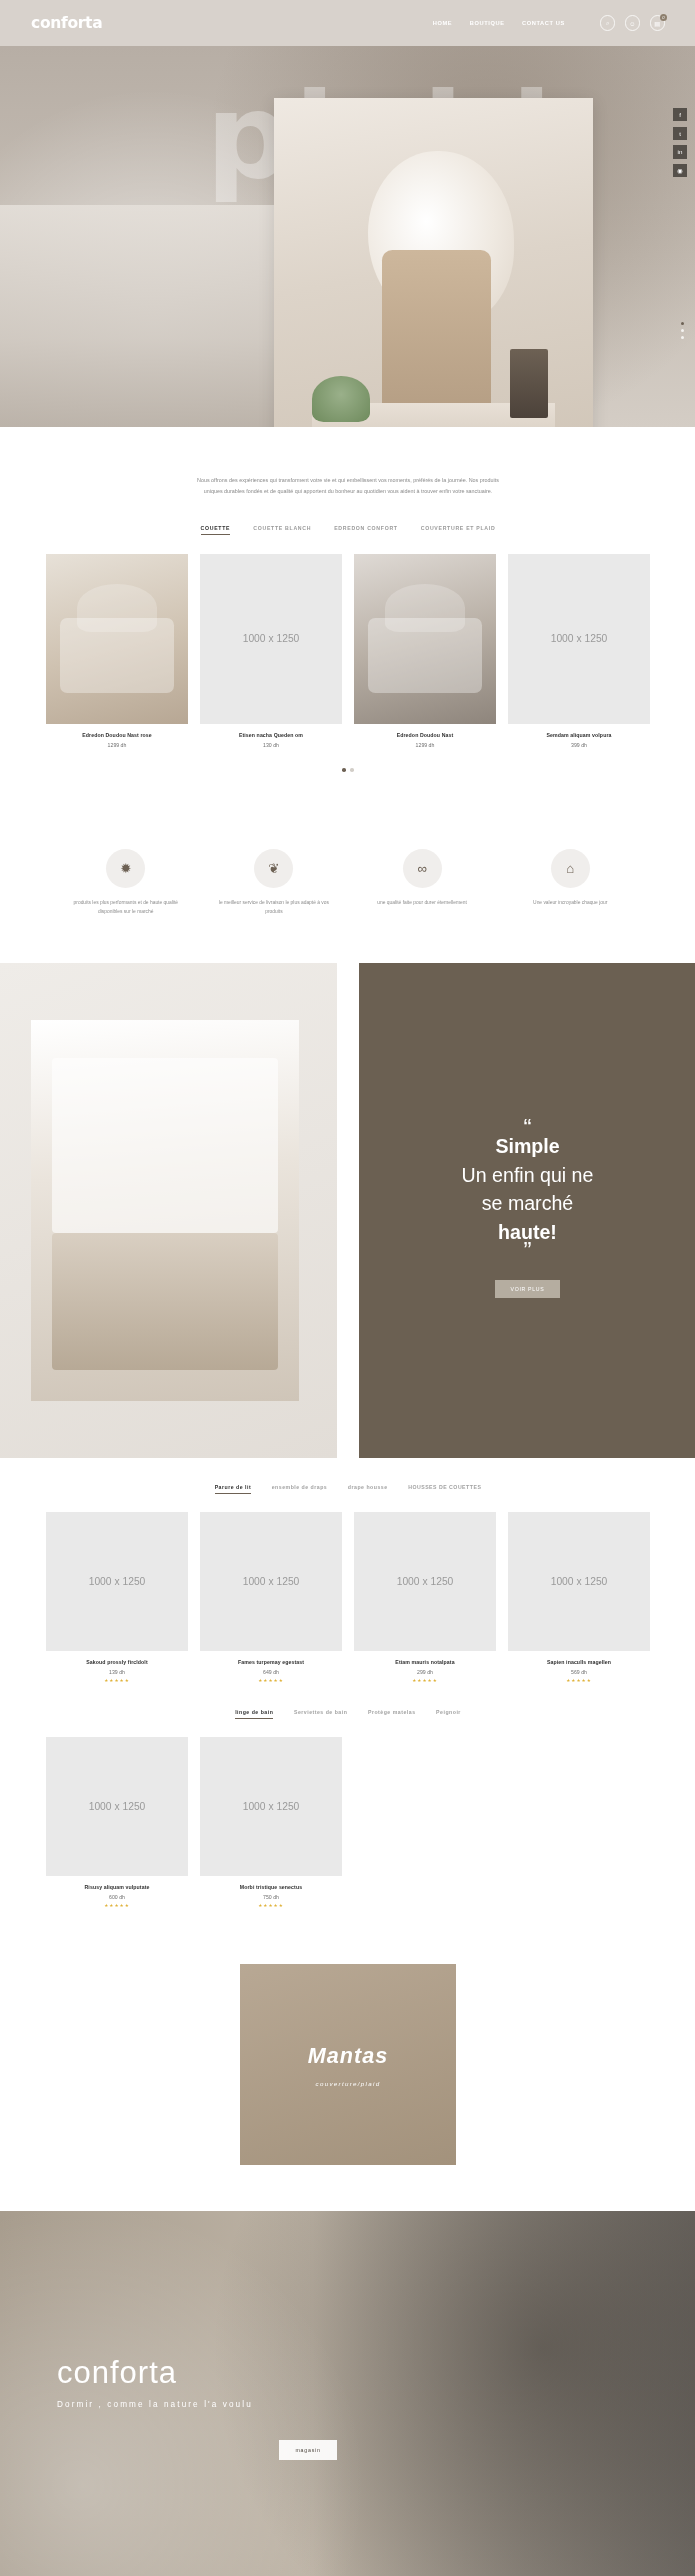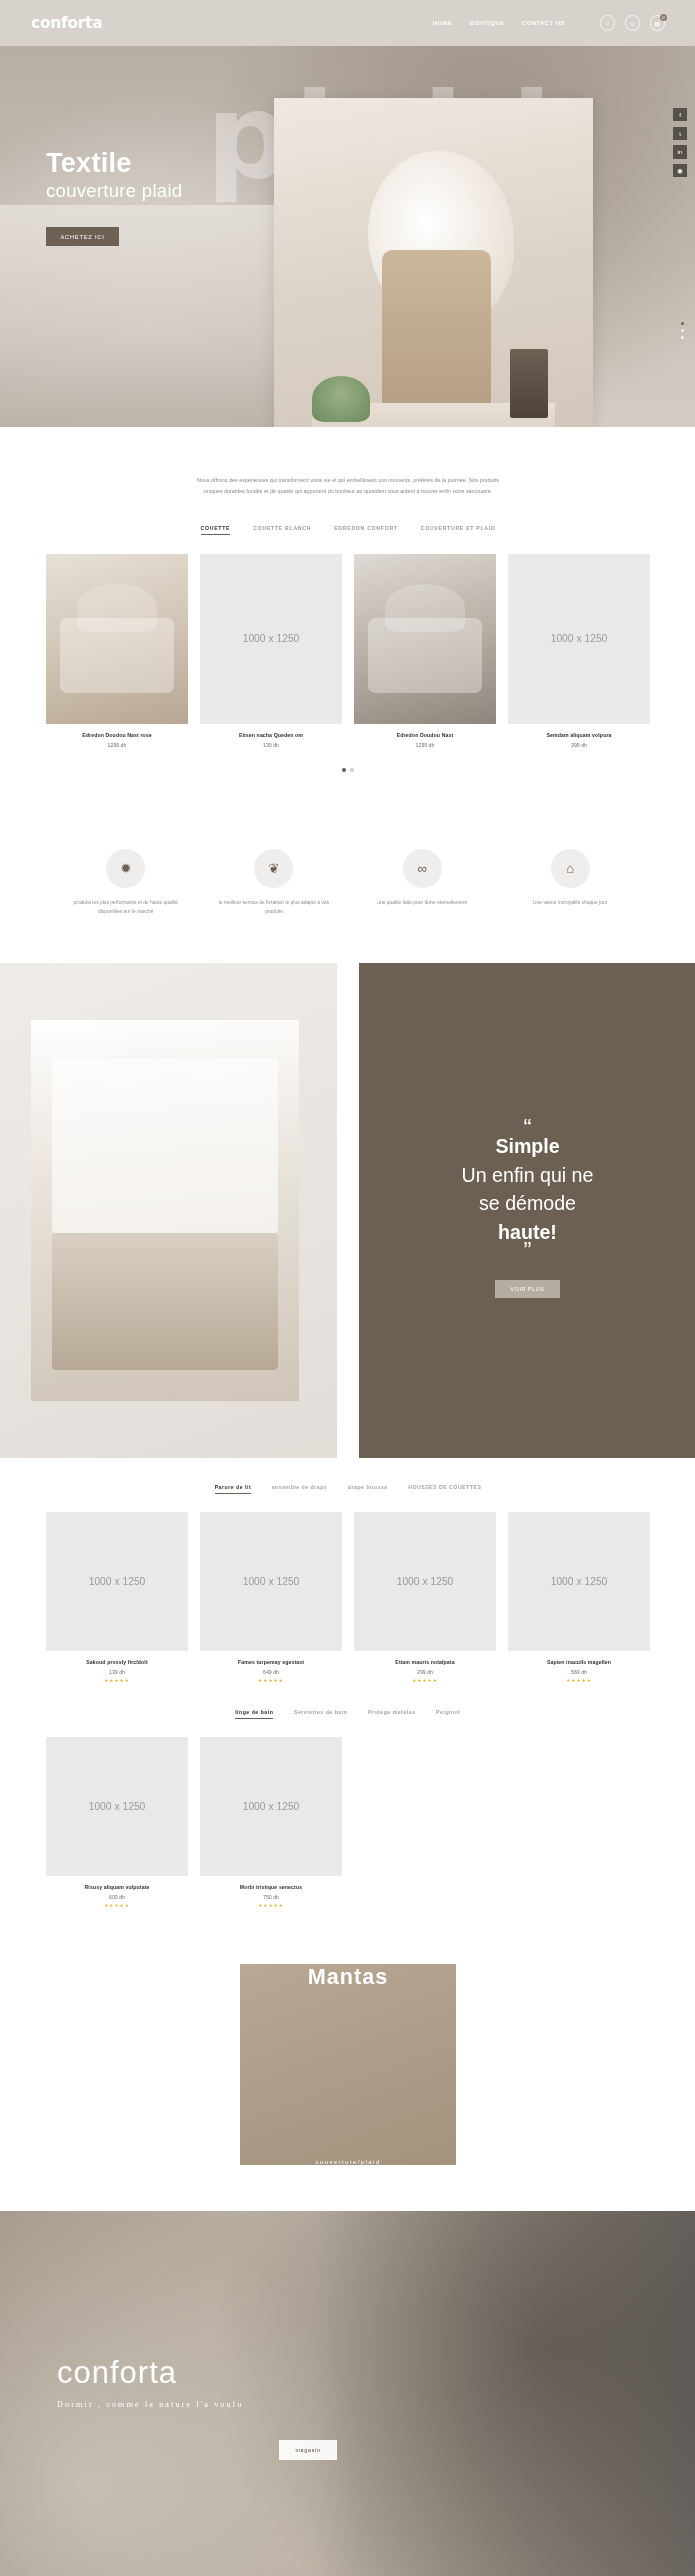--- a/index.html
+++ b/index.html
@@ -326,41 +326,42 @@
   }
   .stars { margin-top: 3.1px; color: #e0b33c; font-size: 4.6px; letter-spacing: 1px; }
 
   
   .brand-band { padding: 20.6px 46px 46px; display: flex; justify-content: center; }
   .brand-card {
     width: 216px; height: 201px;
     background: linear-gradient(160deg,#b8a894 0%, #a3927c 100%);
     color: #fff;
     display: flex; flex-direction: column;
-    align-items: center; justify-content: space-between;
+    align-items: center; justify-content: center;
     gap: 11px;
+    font-style: italic;
   }
   .brand-card .bc-title { font-size: 21.6px; font-weight: 600; letter-spacing: 1px; }
   .brand-card .bc-sub { font-size: 6.2px; letter-spacing: 1.3px; }
 
   
   .cta-band {
     position: relative; height: 392px; overflow: hidden;
     background: linear-gradient(90deg,#a79c8d 0%, #bdb3a5 45%, #6f6a64 100%);
     display: flex; align-items: center;
   }
   .cta-band::before {
     content:""; position:absolute; inset:0;
     background:
       radial-gradient(circle at 12% 70%, rgba(255,255,255,.30), transparent 42%),
       radial-gradient(circle at 78% 35%, rgba(40,36,32,.42), transparent 55%);
   }
   .cta-inner { position: relative; padding-left: 57px; color: #fff; }
   .cta-inner h2 { font-size: 31px; font-weight: 400; letter-spacing: 1px; }
-  .cta-inner p { margin-top: 9.3px; font-size: 8.2px; letter-spacing: 2.1px; font-weight: 300; font-family: Liberation Serif, serif; }
+  .cta-inner p { margin-top: 9.3px; font-size: 8.2px; letter-spacing: 2.1px; font-weight: 300; }
   .cta-btn {
     margin-top: 31px; background: rgba(255,255,255,.92); color: #4b443c;
     border: none; font-size: 5.2px; letter-spacing: 0.8px; padding: 6.7px 16.5px;
     cursor: pointer; margin-left: 222px;
   }
 </style>
 </head>
 <body>
 
 <header class="site-header">
@@ -385,25 +386,20 @@
   <div class="hero-watermark">plaid</div>
 
   <div class="hero-photo">
     <div class="pf1"></div>
     <div class="pf2"></div>
     <div class="pf3"></div>
     <div class="pf4"></div>
     <div class="pf5"></div>
   </div>
 
-  <div class="hero-text">
-    <h1>Textile</h1>
-    <h2>couverture plaid</h2>
-    <button class="hero-btn">ACHETEZ ICI</button>
-  </div>
 
   <div class="social-rail">
     <span class="s">f</span>
     <span class="s">t</span>
     <span class="s">in</span>
     <span class="s">◉</span>
   </div>
 
   <div class="hero-dots">
     <i class="on"></i>
@@ -481,21 +477,21 @@
     <div class="ql-photo">
       <span class="b1"></span>
       <span class="b2"></span>
     </div>
   </div>
   <div class="quote-right">
     <div class="quote-text">
       <span class="quote-mark">“</span>
       <b>Simple</b><br>
       <span>Un enfin qui ne</span><br>
-      <span>se démode</span><br>
+      <span>se marché</span><br>
       <b>haute!</b>
       <span class="quote-mark">”</span>
     </div>
     <button class="quote-btn">VOIR PLUS</button>
   </div>
 </section>
 
 <section class="section" style="padding-top:26px;">
   <div class="cat-tabs">
     <div class="tab active">Parure de lit</div>

